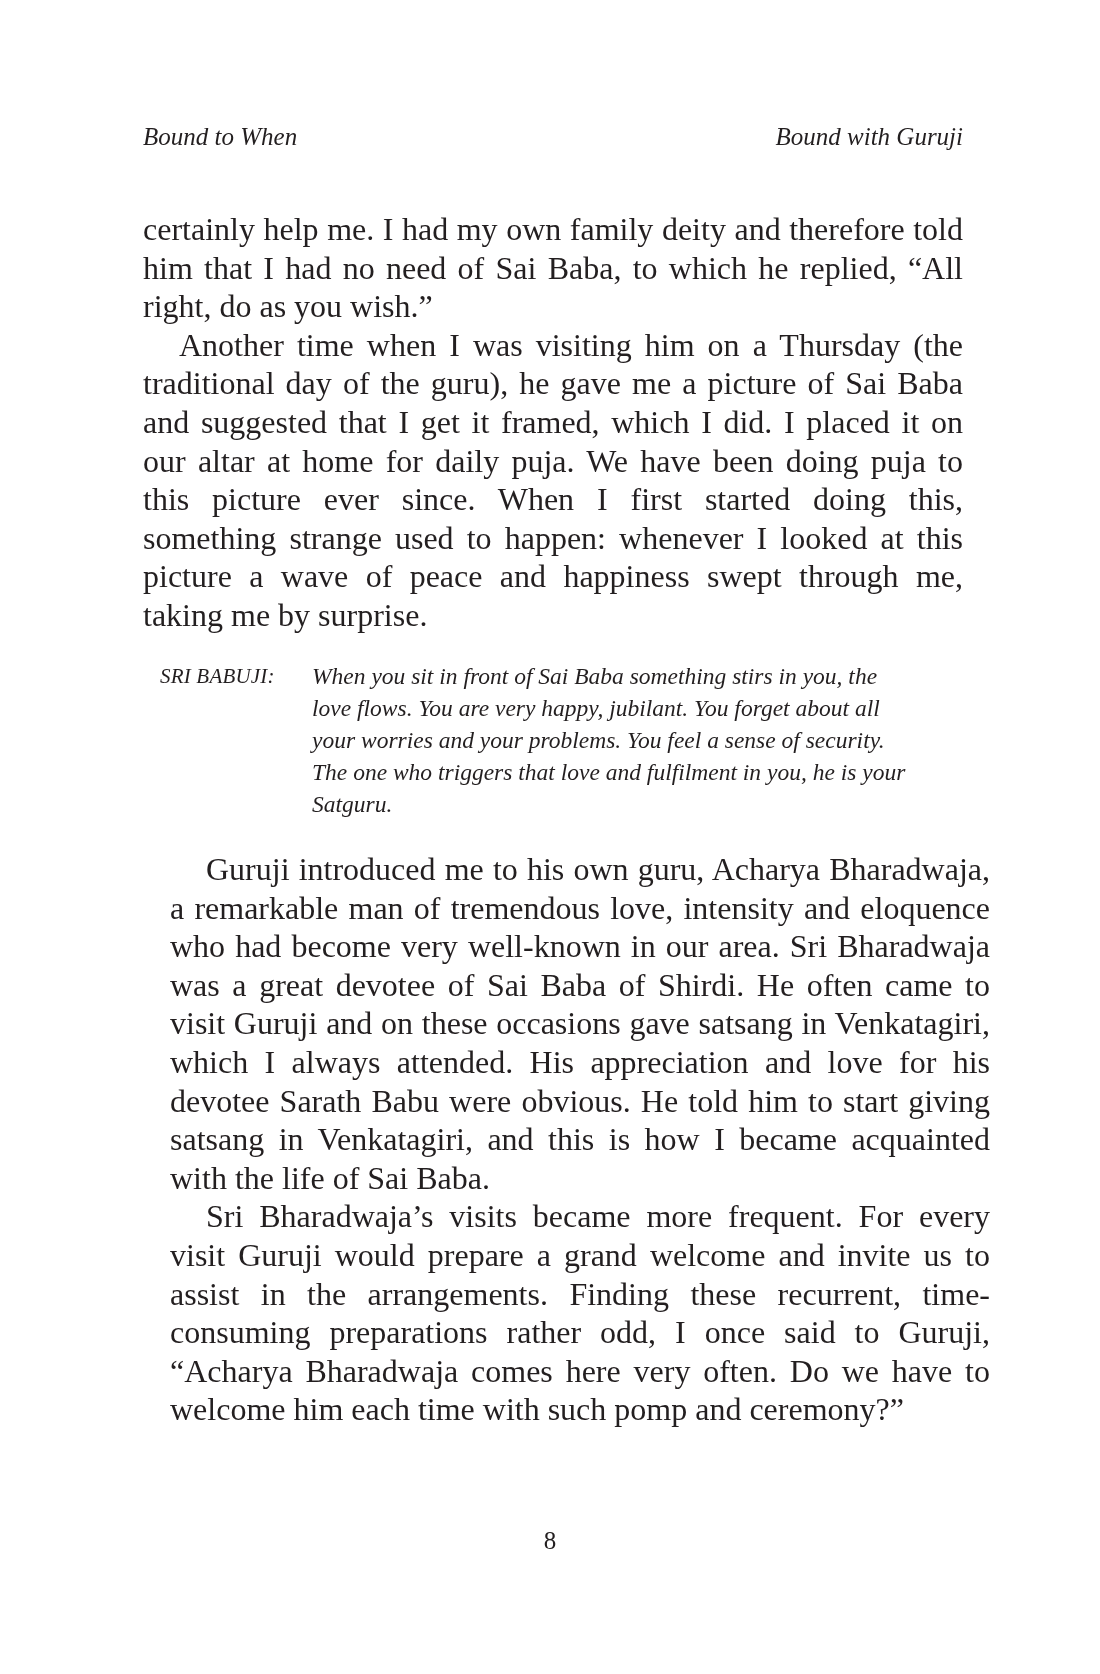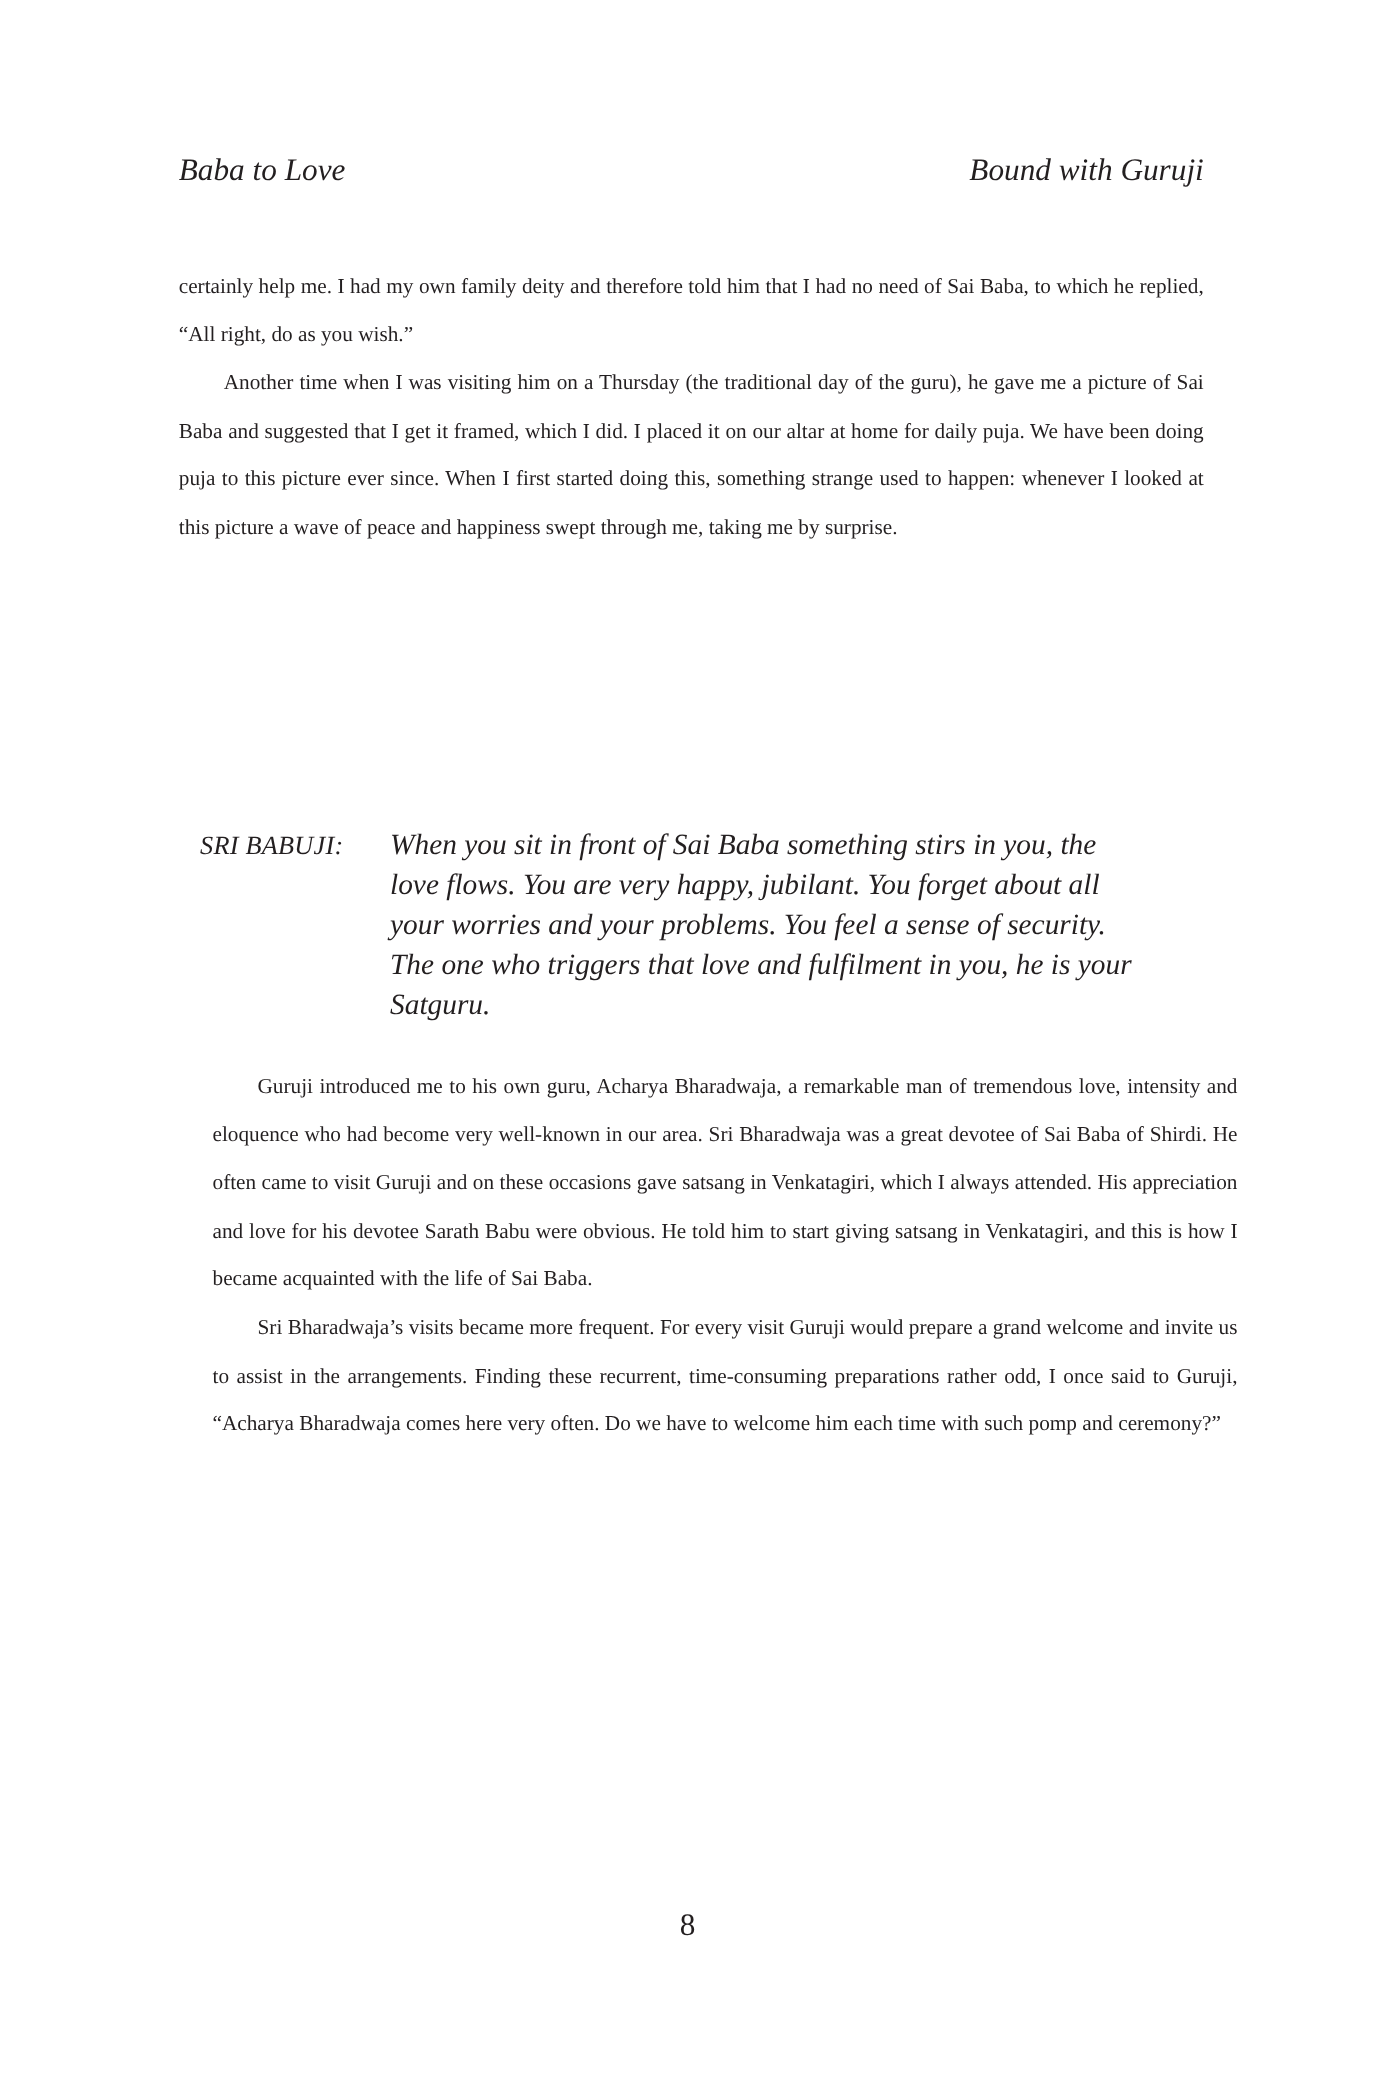--- a/index.html
+++ b/index.html
@@ -8,21 +8,21 @@
       font-family: "Liberation Serif", "DejaVu Serif", serif;
       color: #231f20;
     }
     .running-head {
       position: absolute; top: 122px; left: 143px; width: 820px;
       display: flex; justify-content: space-between;
       font-style: italic; font-size: 25px; line-height: 30px;
     }
     .body-text {
       position: absolute; left: 143px; width: 820px;
-      font-size: 17px; line-height: 38.6px; text-align: justify;
+      font-size: 32px; line-height: 38.6px; text-align: justify;
       hyphens: manual;
     }
     .body-text p { margin: 0; text-indent: 36px; }
     .body-text p.no-indent { text-indent: 0; }
     .block1 { top: 210px; }
     .quote {
       position: absolute; top: 660px; left: 160px; width: 780px;
       display: flex; font-style: italic;
     }
     .quote .speaker {
@@ -35,21 +35,21 @@
     .block2 { top: 850px; margin-left: 27px; }
     .page-number {
       position: absolute; top: 1526px; left: 0; width: 1100px;
       text-align: center; font-size: 25px; line-height: 30px;
     }
   </style>
 </head>
 <body>
 
 <div class="running-head">
-  <span>Baba to Love</span>
+  <span>Bound to When</span>
   <span>Bound with Guruji</span>
 </div>
 
 <div class="body-text block1">
   <p class="no-indent">certainly help me. I had my own family deity and therefore told him that I had no need of Sai Baba, to which he replied, “All right, do as you wish.”</p>
   <p>Another time when I was visiting him on a Thursday (the tradi­tional day of the guru), he gave me a picture of Sai Baba and sug­gested that I get it framed, which I did. I placed it on our altar at home for daily puja. We have been doing puja to this picture ever since. When I first started doing this, something strange used to happen: whenever I looked at this picture a wave of peace and hap­piness swept through me, taking me by surprise.</p>
 </div>
 
 <div class="quote">
   <div class="speaker">SRI BABUJI:</div>

